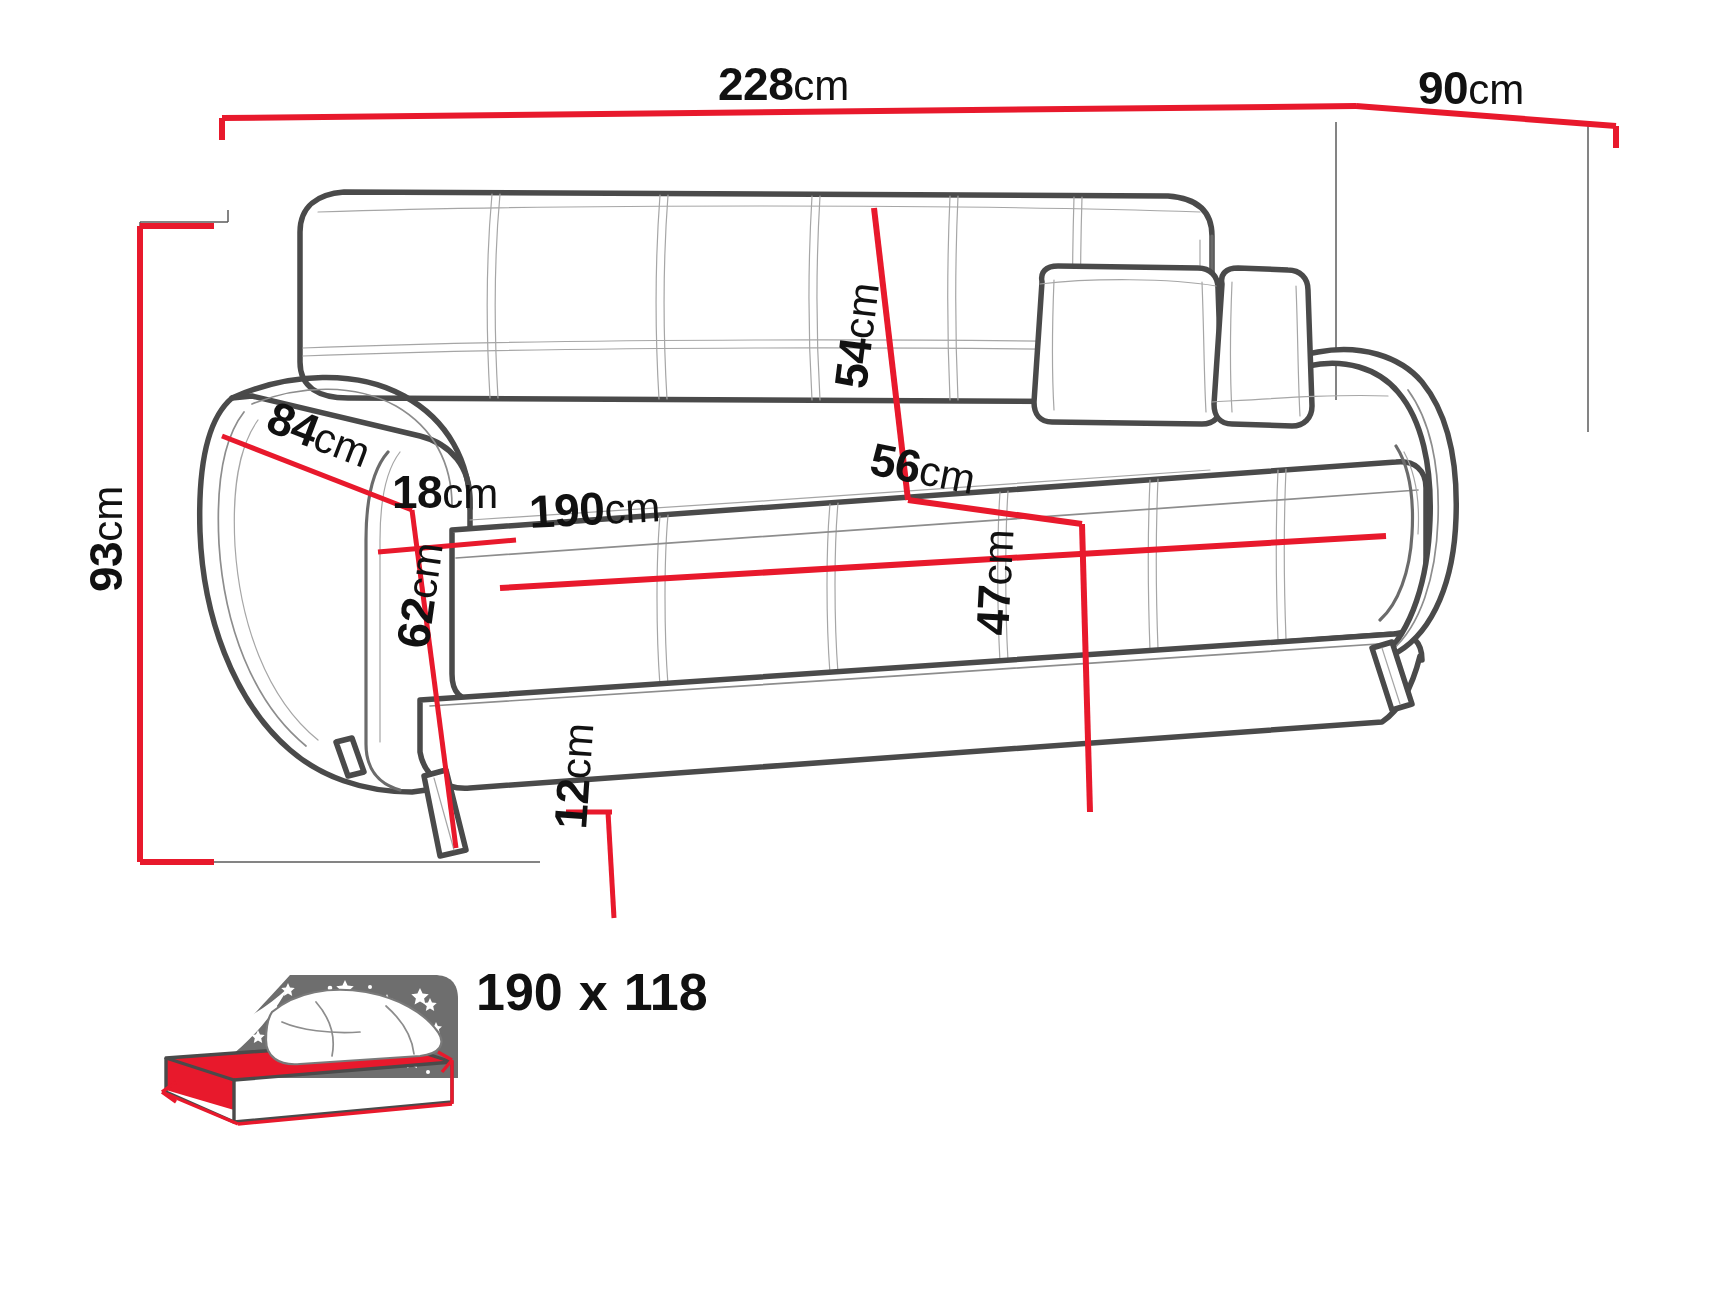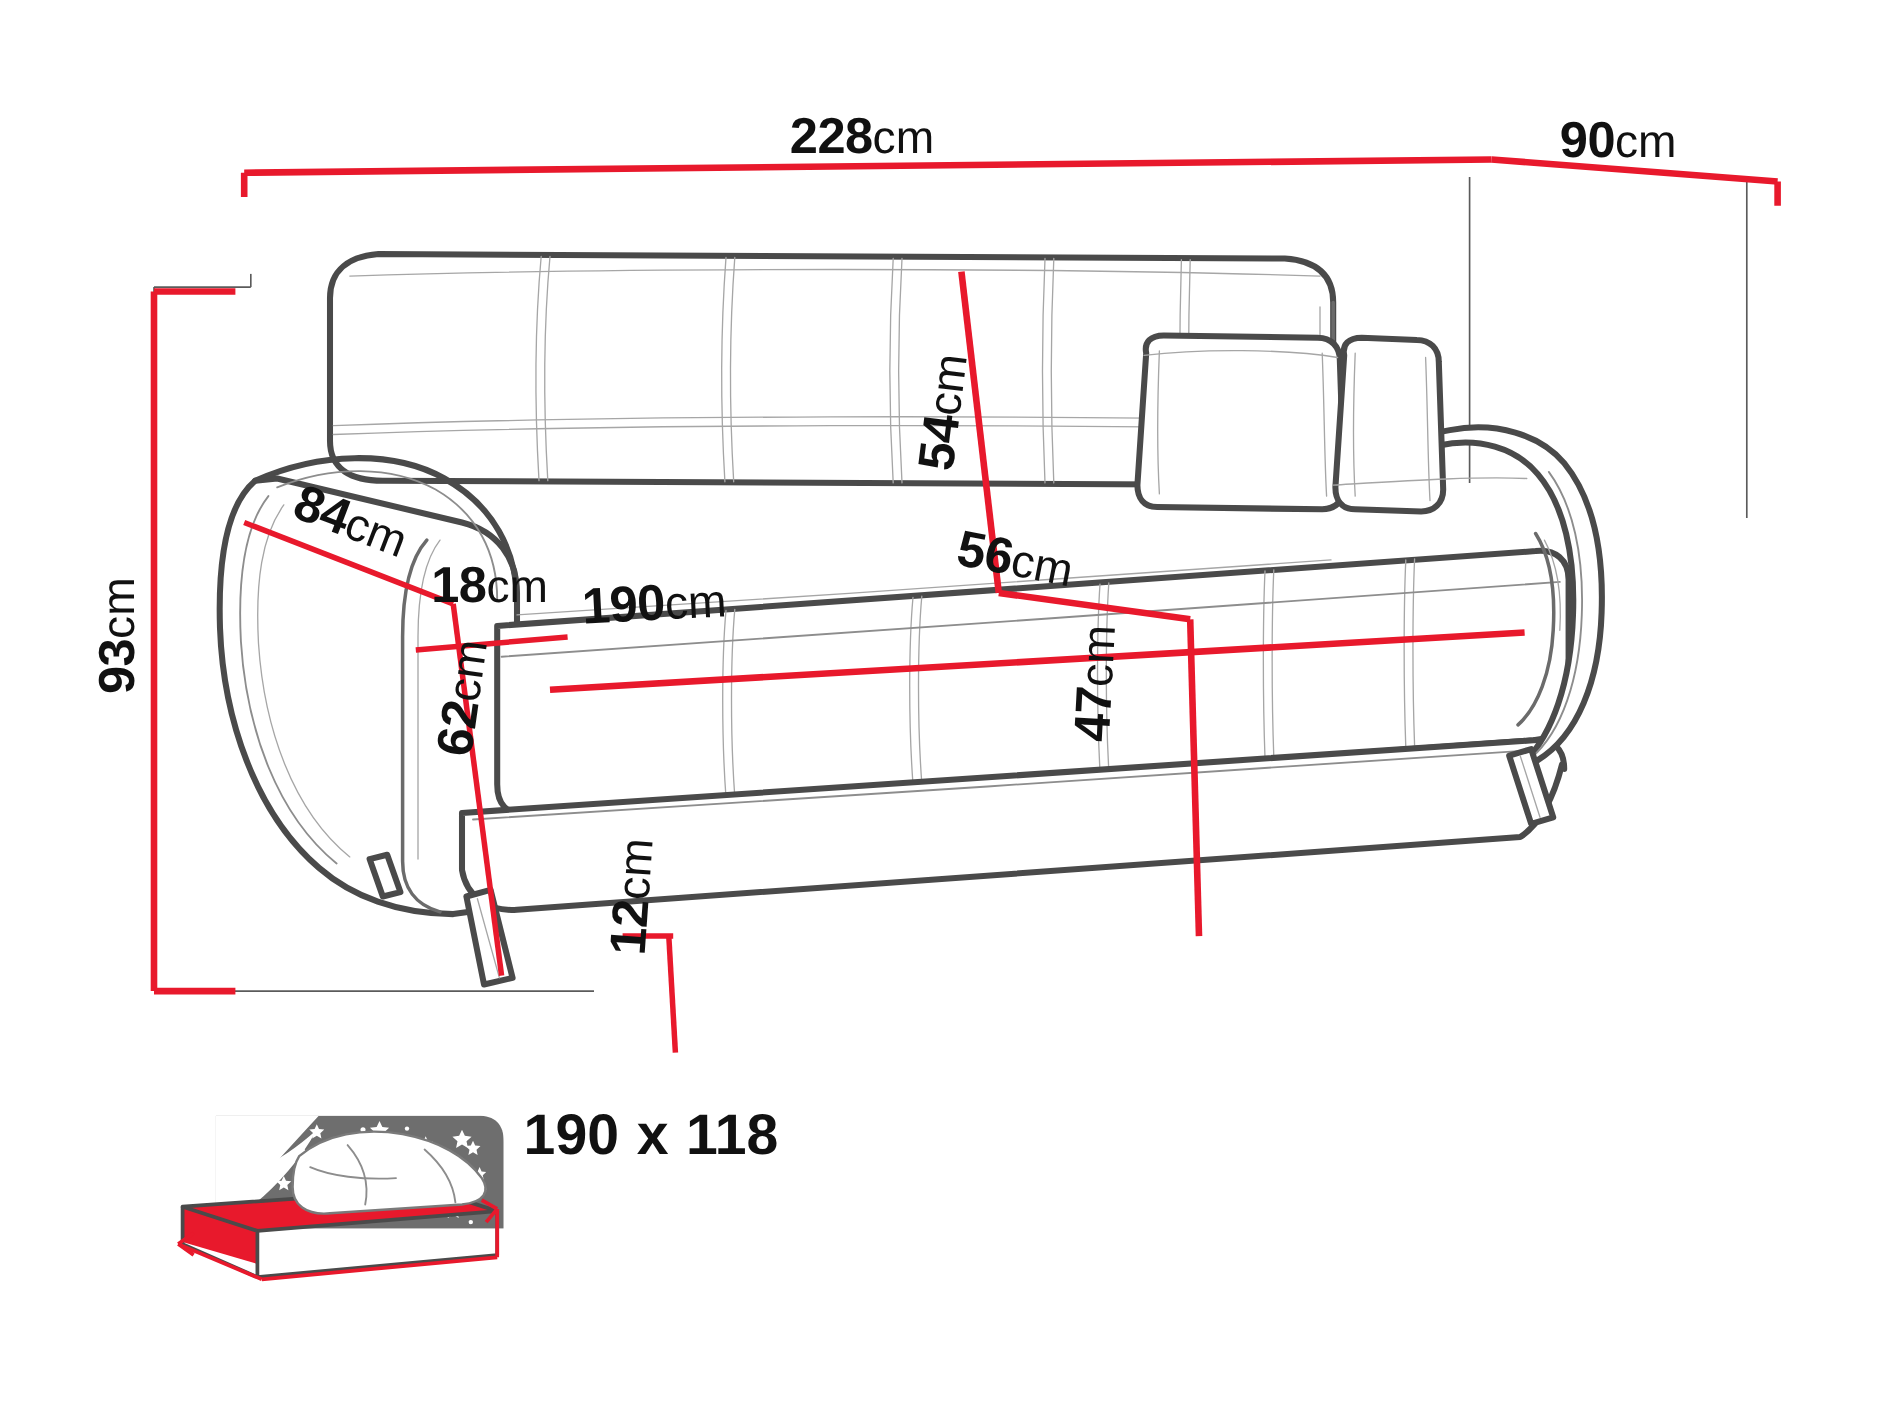--- a/index.html
+++ b/index.html
@@ -12,21 +12,20 @@
     height: 1294px;
     font-family: "Liberation Sans", sans-serif;
     overflow: hidden;
     position: relative;
   }
   #diagram-root {
     position: absolute;
     left: 0; top: 0;
     width: 1726px;
     height: 1050px;
-    margin-top: 39px;
   }
   svg { display: block; }
 
   
   .outline-heavy { fill: none; stroke: #4a4a4a; stroke-width: 5.5; stroke-linejoin: round; stroke-linecap: round; }
   .outline-mid   { fill: none; stroke: #6b6b6b; stroke-width: 3.2; stroke-linejoin: round; stroke-linecap: round; }
   .outline-light { fill: none; stroke: #8d8d8d; stroke-width: 1.7; stroke-linejoin: round; stroke-linecap: round; }
   .outline-hair  { fill: none; stroke: #a6a6a6; stroke-width: 1.2; stroke-linejoin: round; stroke-linecap: round; }
   .guide         { fill: none; stroke: #5b5b5b; stroke-width: 1.5; }
   .dim-line      { fill: none; stroke: #e8192c; stroke-width: 6; stroke-linecap: butt; }

